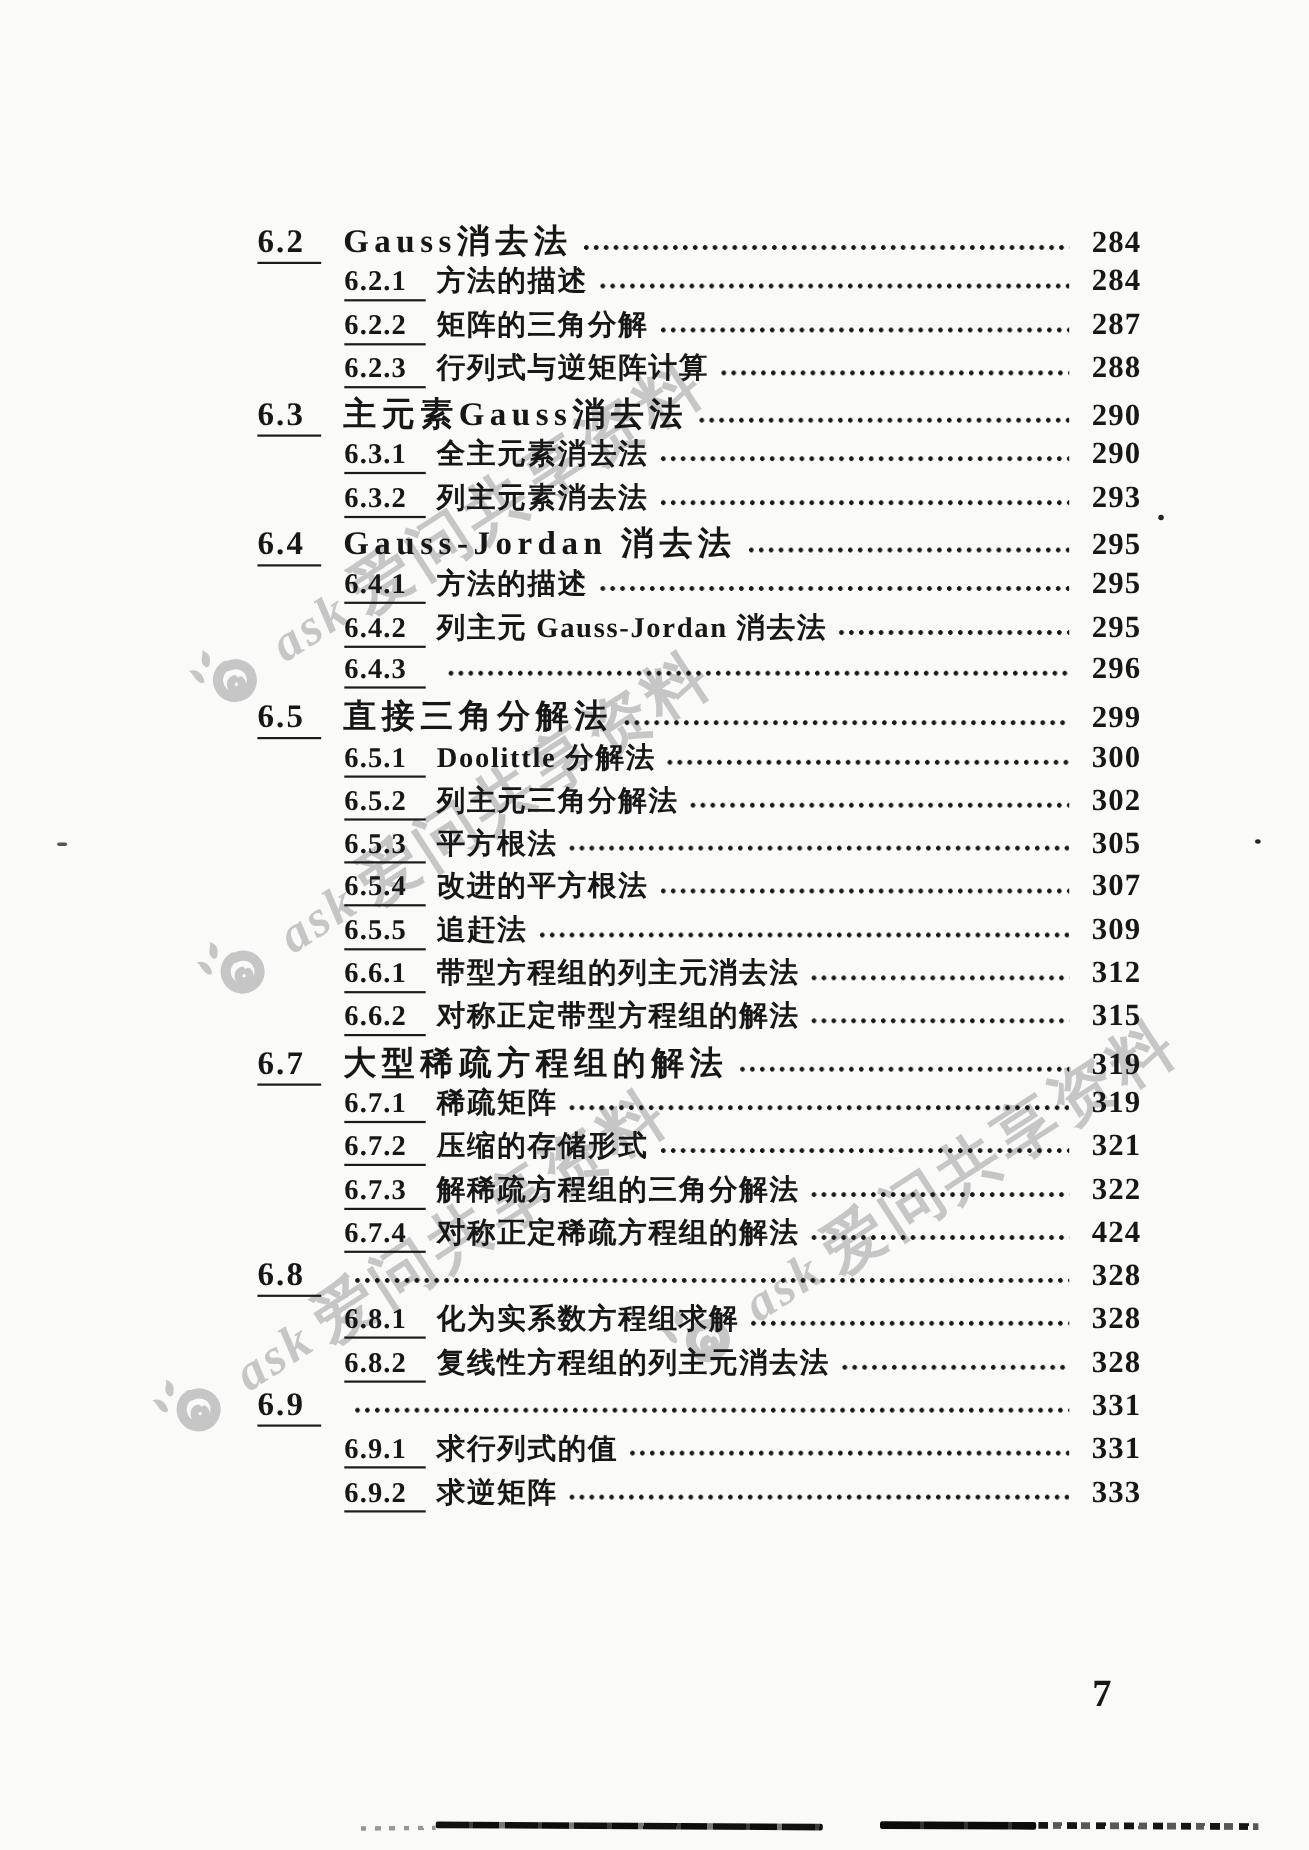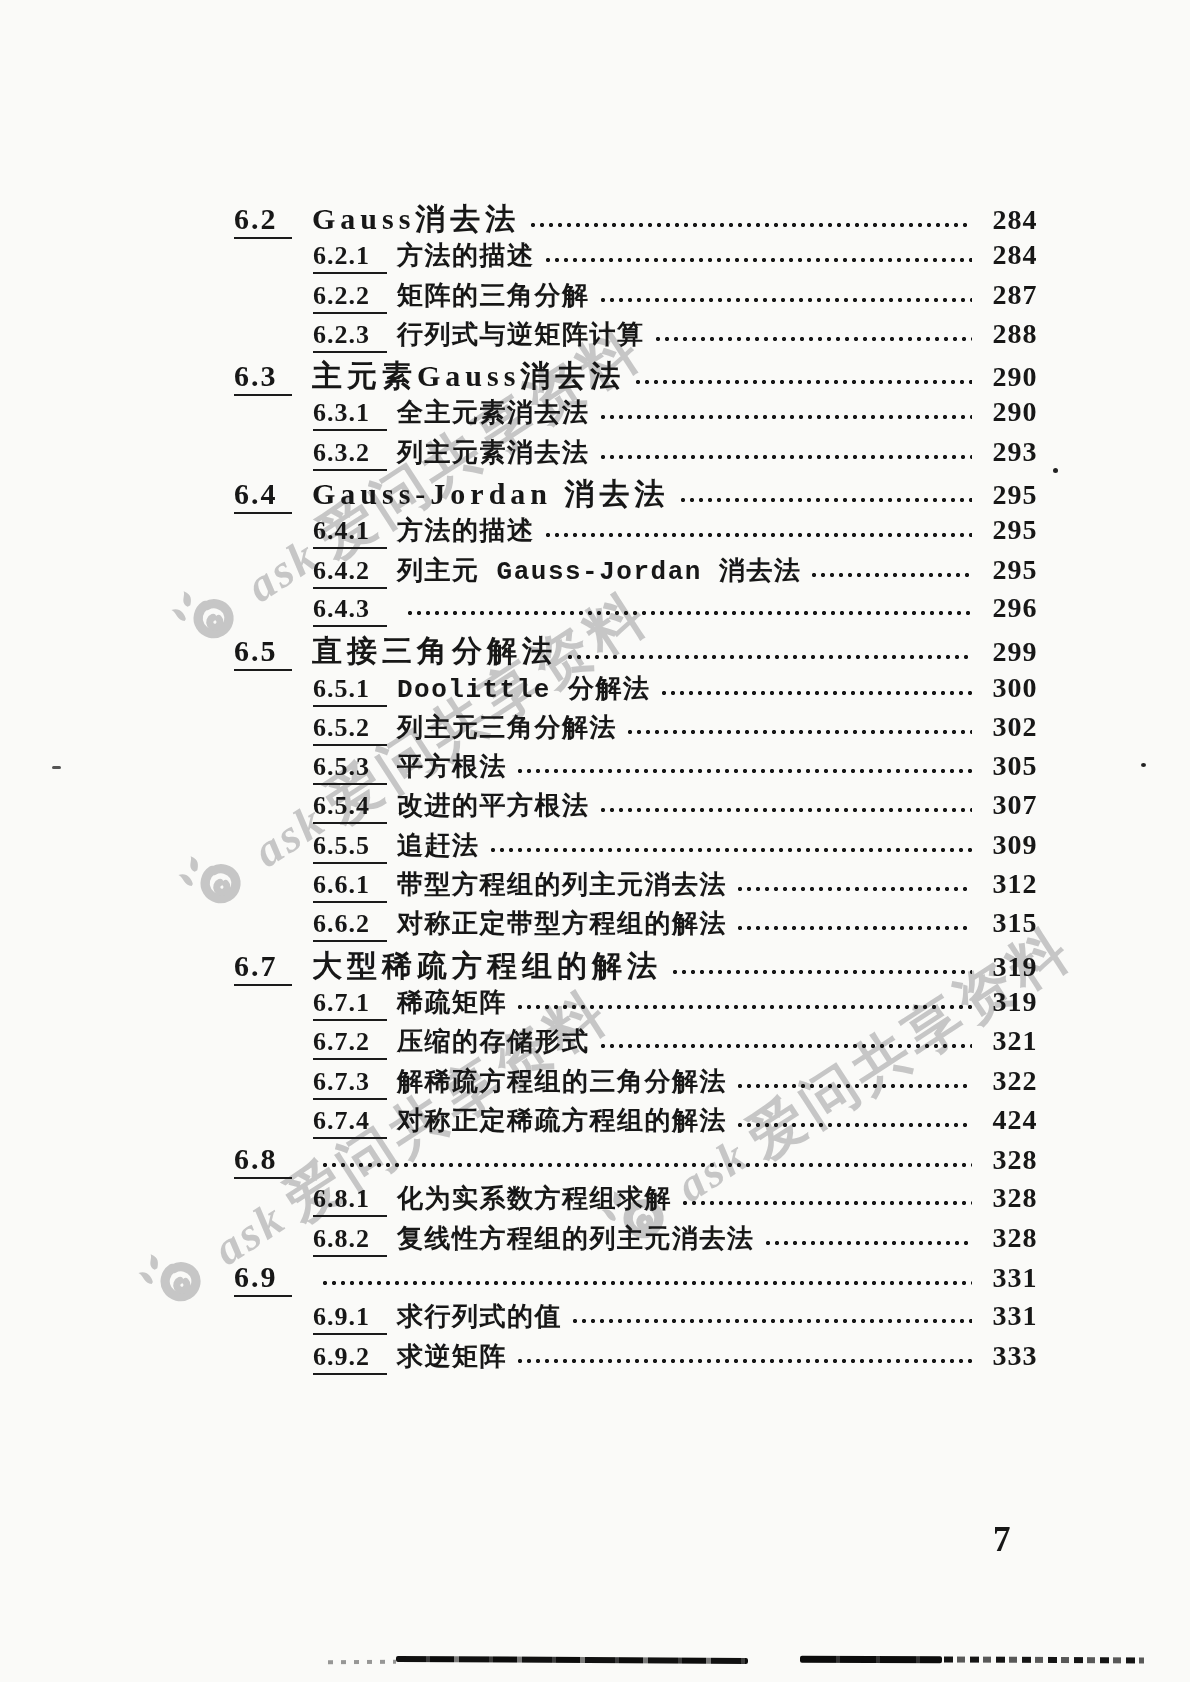--- a/index.html
+++ b/index.html
@@ -31,21 +31,21 @@
   .row.lvl1{font-size:30px;font-weight:bold;}
   .row.lvl2{font-size:26px;font-weight:bold;padding-left:79px;}
   .num{
     flex:none;border-bottom:2px solid #1b1b1b;padding-bottom:1px;
     letter-spacing:2px;
   }
   .lvl1 .num{width:58px;margin-right:20px;}
   .lvl2 .num{width:74px;margin-right:10px;letter-spacing:1px;}
   .title{flex:none;white-space:nowrap;}
   .lvl1 .title{letter-spacing:5px;}
-  .lvl2 .title{letter-spacing:1.5px;font-family:Liberation Mono, monospace;}
+  .lvl2 .title{letter-spacing:1.5px;}
   .dots{
     flex:1;height:8px;margin:0 12px 0 10px;min-width:30px;
     background-image:radial-gradient(circle at 3px 4px,#171717 1.8px,rgba(0,0,0,0) 2.4px);
     background-size:9px 8px;background-repeat:repeat-x;background-position:left center;
   }
   .pg{flex:none;width:62px;text-align:center;letter-spacing:1px;font-size:28px;}
   
   .footer-num{
     position:absolute;left:993px;top:1520px;z-index:2;
     font-size:35px;font-weight:bold;letter-spacing:1px;

